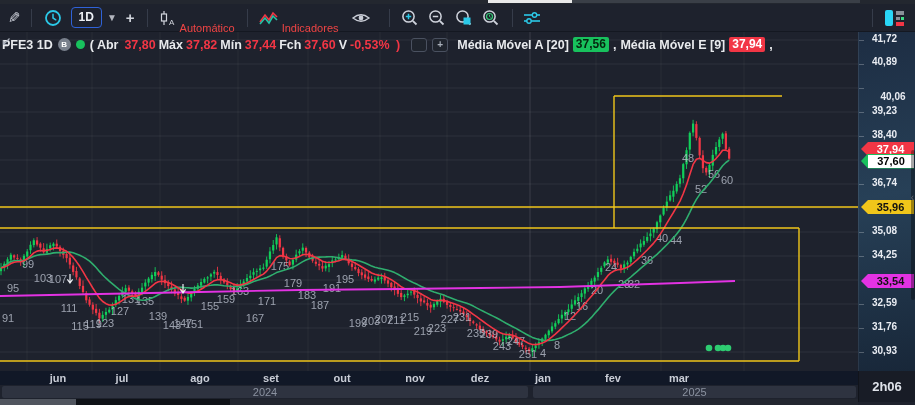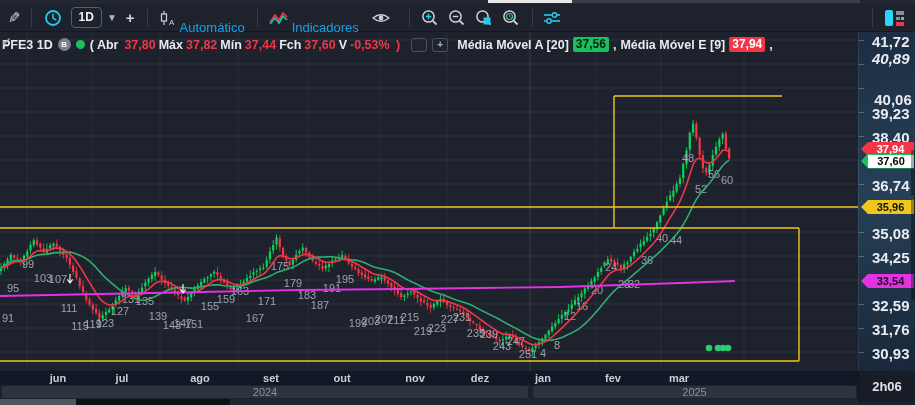--- a/index.html
+++ b/index.html
@@ -6,21 +6,21 @@
   *{box-sizing:border-box;font-family:"Liberation Sans",sans-serif;}
   .app{position:relative;width:915px;height:405px;overflow:hidden;background:#1e222d;}
   
   .topstrip{position:absolute;left:0;top:0;width:915px;height:4px;background:#23272f;}
   .strip-white{position:absolute;left:488px;top:0;width:84px;height:3px;background:#e9e9e9;}
   .strip-gray{position:absolute;left:572px;top:0;width:288px;height:3px;background:#3a3f47;}
   
   .toolbar{position:absolute;left:0;top:4px;width:915px;height:28px;background:#1e222d;display:flex;align-items:center;padding-left:8px;border-bottom:1px solid #141821;}
   .toolbar .sep{width:1px;height:18px;background:#363c4a;flex:0 0 auto;}
   .tbi{color:#cfd3dc;font-size:15px;line-height:1;flex:0 0 auto;cursor:pointer;}
-  .lbl{color:#0ea5e9;font-size:13px;flex:0 0 auto;cursor:pointer;margin-top:20px;}
+  .lbl{color:#ef4444;font-size:11px;flex:0 0 auto;cursor:pointer;margin-top:20px;}
   .tf{background:#1e222d;border:1px solid #2f62d8;border-radius:4px;color:#eef1f5;font-weight:700;font-size:12px;padding:2px 7px;line-height:1.2;cursor:pointer;}
   .caret{color:#b2b5be;font-size:10px;cursor:pointer;}
   .plusbtn{color:#d1d4dc;font-size:15px;font-weight:700;cursor:pointer;}
   .icon{display:inline-flex;align-items:center;justify-content:center;flex:0 0 auto;cursor:pointer;}
   .tb-right{margin-left:auto;display:flex;align-items:center;padding-right:8px;}
   
   .chart{position:absolute;left:0;top:32px;width:858px;height:339px;
     background:radial-gradient(1100px 620px at 72% 44%, #32495f 0%, #273b52 45%, #19python 0%),
     radial-gradient(1100px 620px at 72% 44%, #32495f 0%, #273b52 45%, #141d2c 100%);}
   .chart svg{position:absolute;left:0;top:0;}
@@ -28,21 +28,21 @@
   .legend{position:absolute;left:2px;top:5px;display:flex;align-items:center;gap:5px;white-space:nowrap;z-index:6;font-size:12.5px;font-weight:700;color:#e8eaed;}
   .badgeB{width:13px;height:13px;border-radius:50%;background:#79808c;color:#fff;font-size:8px;font-weight:700;display:inline-flex;align-items:center;justify-content:center;}
   .gdot{width:9px;height:9px;border-radius:50%;background:#18c15d;}
   .wh{color:#e8eaed;} .rd{color:#f23645;}
   .ohlc span{margin-right:3px;}
   .lgbtn{width:16px;height:14px;border:1px solid #4a5160;border-radius:3px;background:rgba(32,36,46,.85);color:#aab0bb;display:inline-flex;align-items:center;justify-content:center;font-size:10px;cursor:pointer;}
   .malist{display:flex;align-items:center;gap:4px;margin-left:4px;}
   .mabadge{padding:0 3px;border-radius:2px;font-weight:700;font-size:12px;line-height:15px;}
   
   .pscale{position:absolute;left:858px;top:32px;width:57px;height:339px;background:linear-gradient(170deg,#1d2d43 0%,#274057 48%,#182739 100%);border-left:1px solid rgba(255,255,255,0.08);cursor:ns-resize;}
-  .pl{position:absolute;left:13px;width:42px;color:#e9ecf2;font-size:15px;font-weight:700;}
+  .pl{position:absolute;left:13px;width:42px;color:#e9ecf2;font-size:10px;font-weight:700;}
   .ptick{position:absolute;left:0;width:5px;height:1px;background:rgba(255,255,255,.25);}
   .ptag{position:absolute;left:2px;right:1px;height:14px;line-height:14px;font-size:11px;font-weight:700;text-align:center;clip-path:polygon(0 50%,7px 0,100% 0,100% 100%,7px 100%);padding-left:6px;}
   .ptag-cur{position:absolute;left:2px;right:1px;height:15px;clip-path:polygon(0 50%,7px 0,100% 0,100% 100%,7px 100%);background:#18c15d;}
   .ptag-cur .inner{position:absolute;left:7px;top:1px;right:0;bottom:1px;background:#ffffff;color:#000;font-size:11px;font-weight:700;text-align:center;line-height:13px;}
   .pchev{position:absolute;right:1px;color:#9aa3b2;font-size:10px;}
   .pscroll{position:absolute;right:0;top:118px;width:4px;height:150px;background:rgba(0,0,0,.35);border-radius:2px;}
   
   .tscale{position:absolute;left:0;top:371px;width:858px;height:14px;background:#111827;}
   .tm{position:absolute;top:1px;transform:translateX(-50%);color:#c9cdd6;font-size:11px;font-weight:700;cursor:ew-resize;}
   .yrow{position:absolute;left:0;top:385px;width:858px;height:14px;background:#1e222d;}
@@ -731,21 +731,21 @@
           <span class="mabadge" style="background: rgb(242, 54, 69); color: rgb(255, 255, 255);">37,94</span>
           <span class="wh">,</span>
         </span>
     </div>
   </div>
 
   <div class="pscale" id="pscale">
       <div class="ptick" style="top: 8px;"></div>
       <div class="pl" style="top: 1px;">41,72</div>
       <div class="ptick" style="top: 32px;"></div>
-      <div class="pl" style="top: 18px; font-style: italic;">40,89</div>
+      <div class="pl" style="top: 24px;">40,89</div>
       <div class="ptick" style="top: 56px;"></div>
       <div class="pl" style="top: 59px; text-align: center;">40,06</div>
       <div class="ptick" style="top: 80px;"></div>
       <div class="pl" style="top: 73px;">39,23</div>
       <div class="ptick" style="top: 104px;"></div>
       <div class="pl" style="top: 97px;">38,40</div>
       <div class="ptick" style="top: 152px;"></div>
       <div class="pl" style="top: 145px;">36,74</div>
       <div class="ptick" style="top: 200px;"></div>
       <div class="pl" style="top: 193px;">35,08</div>

